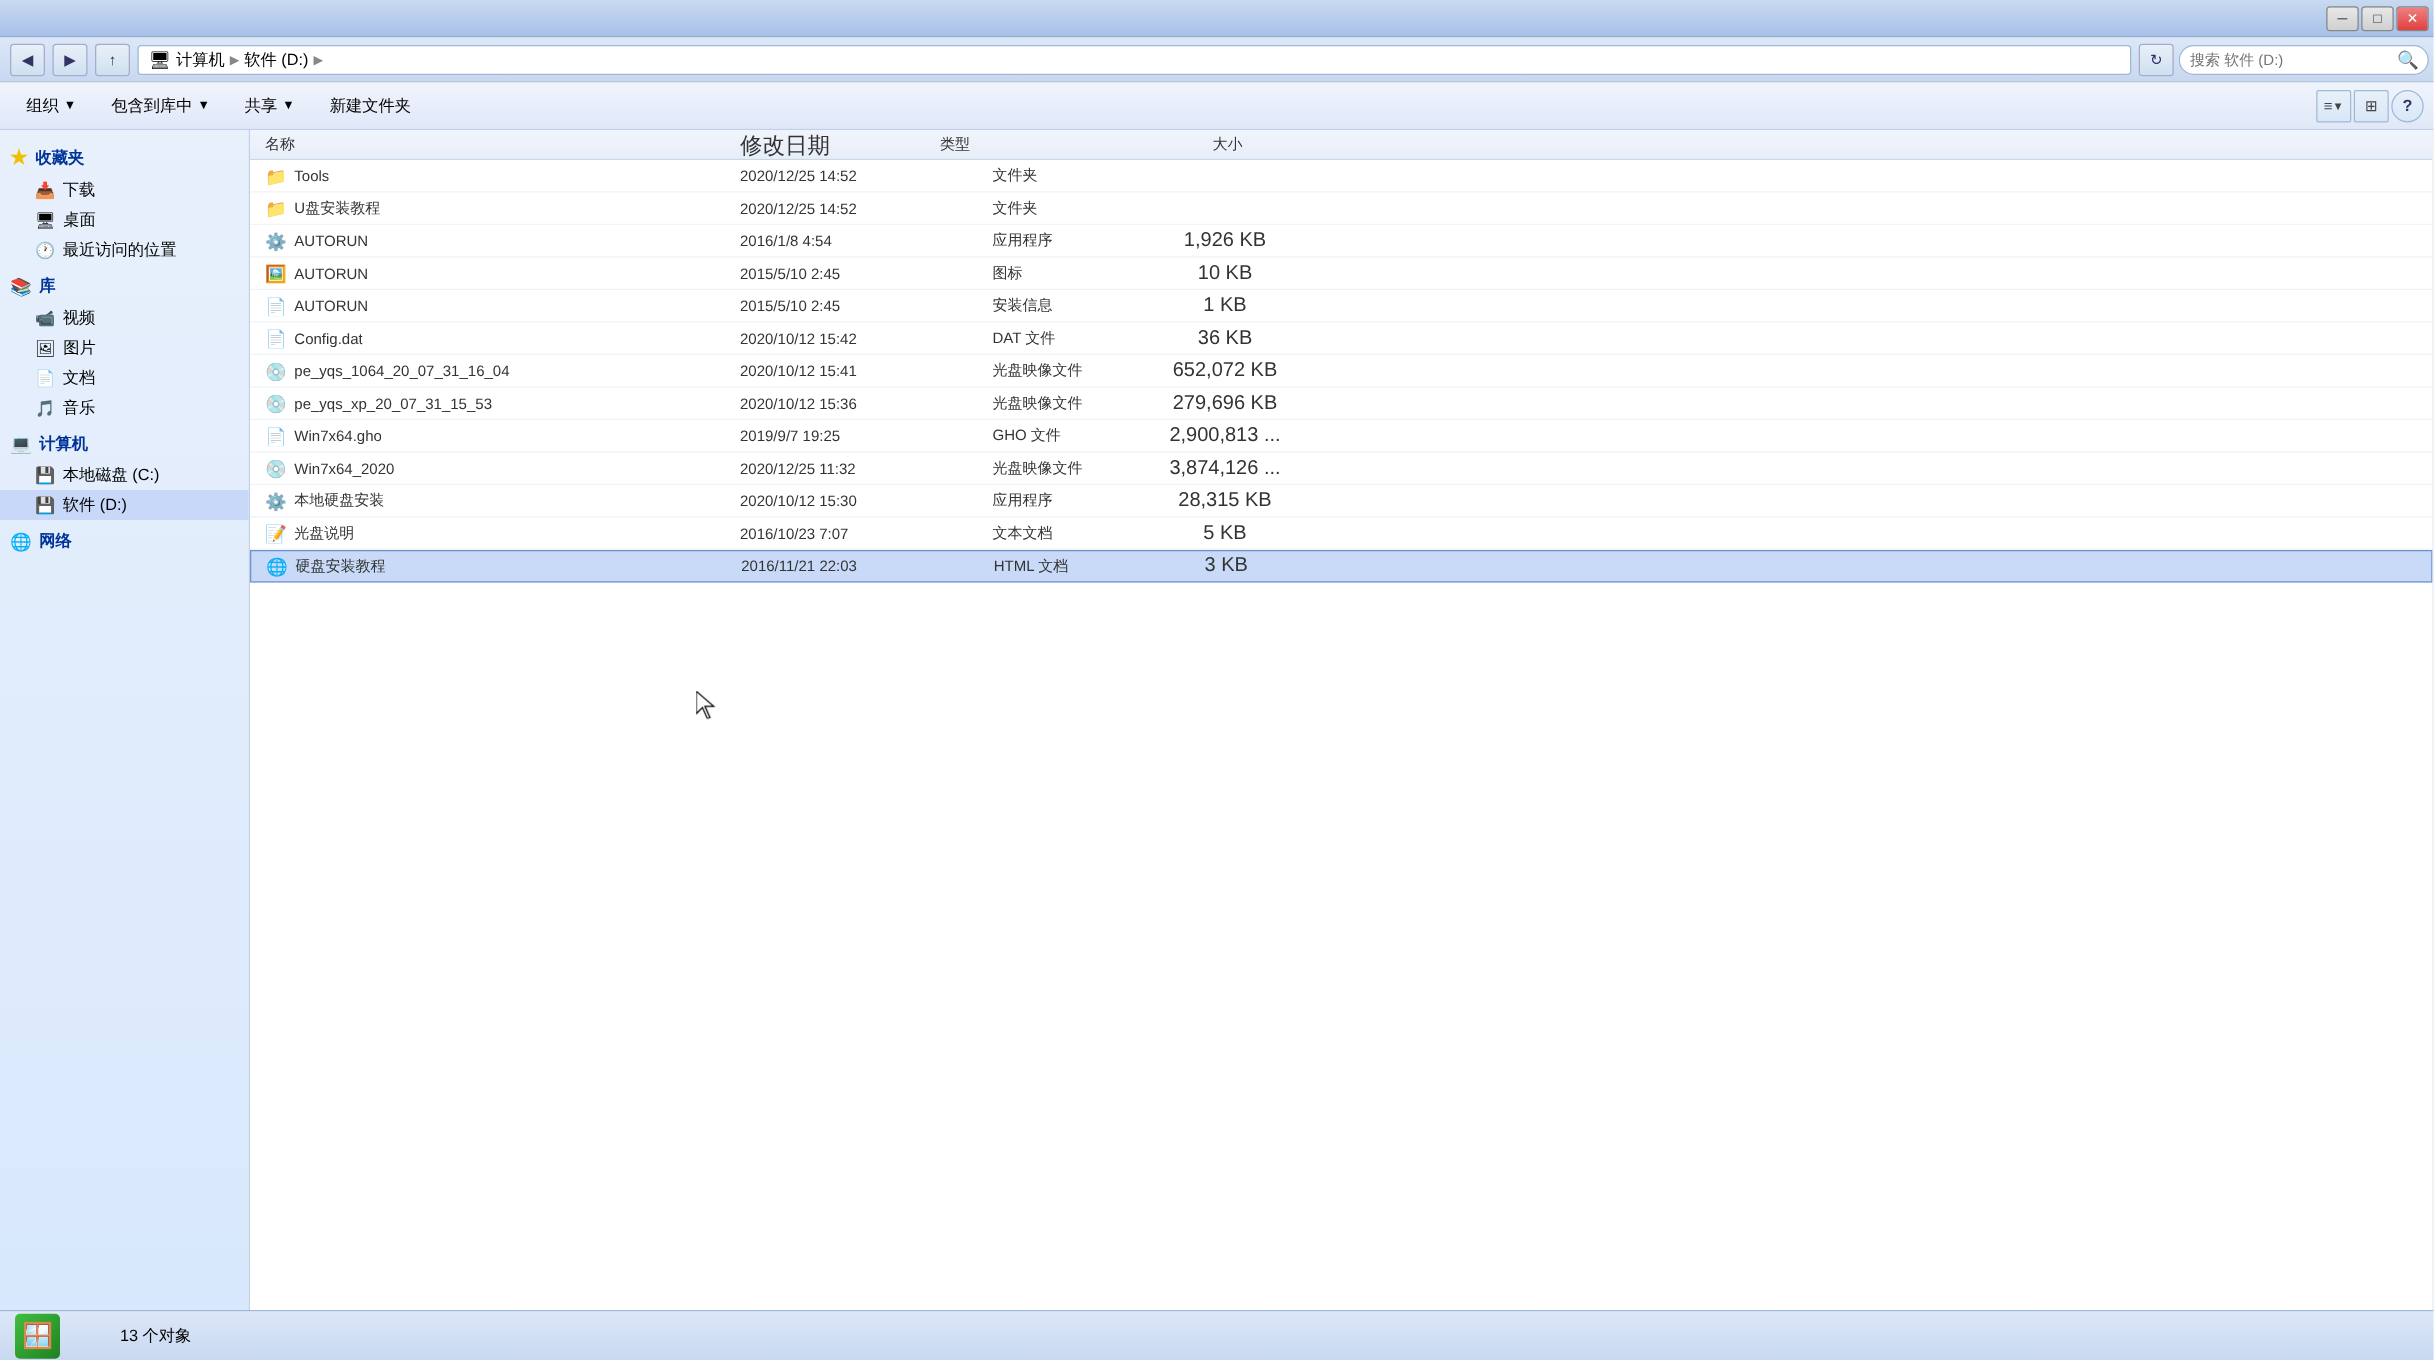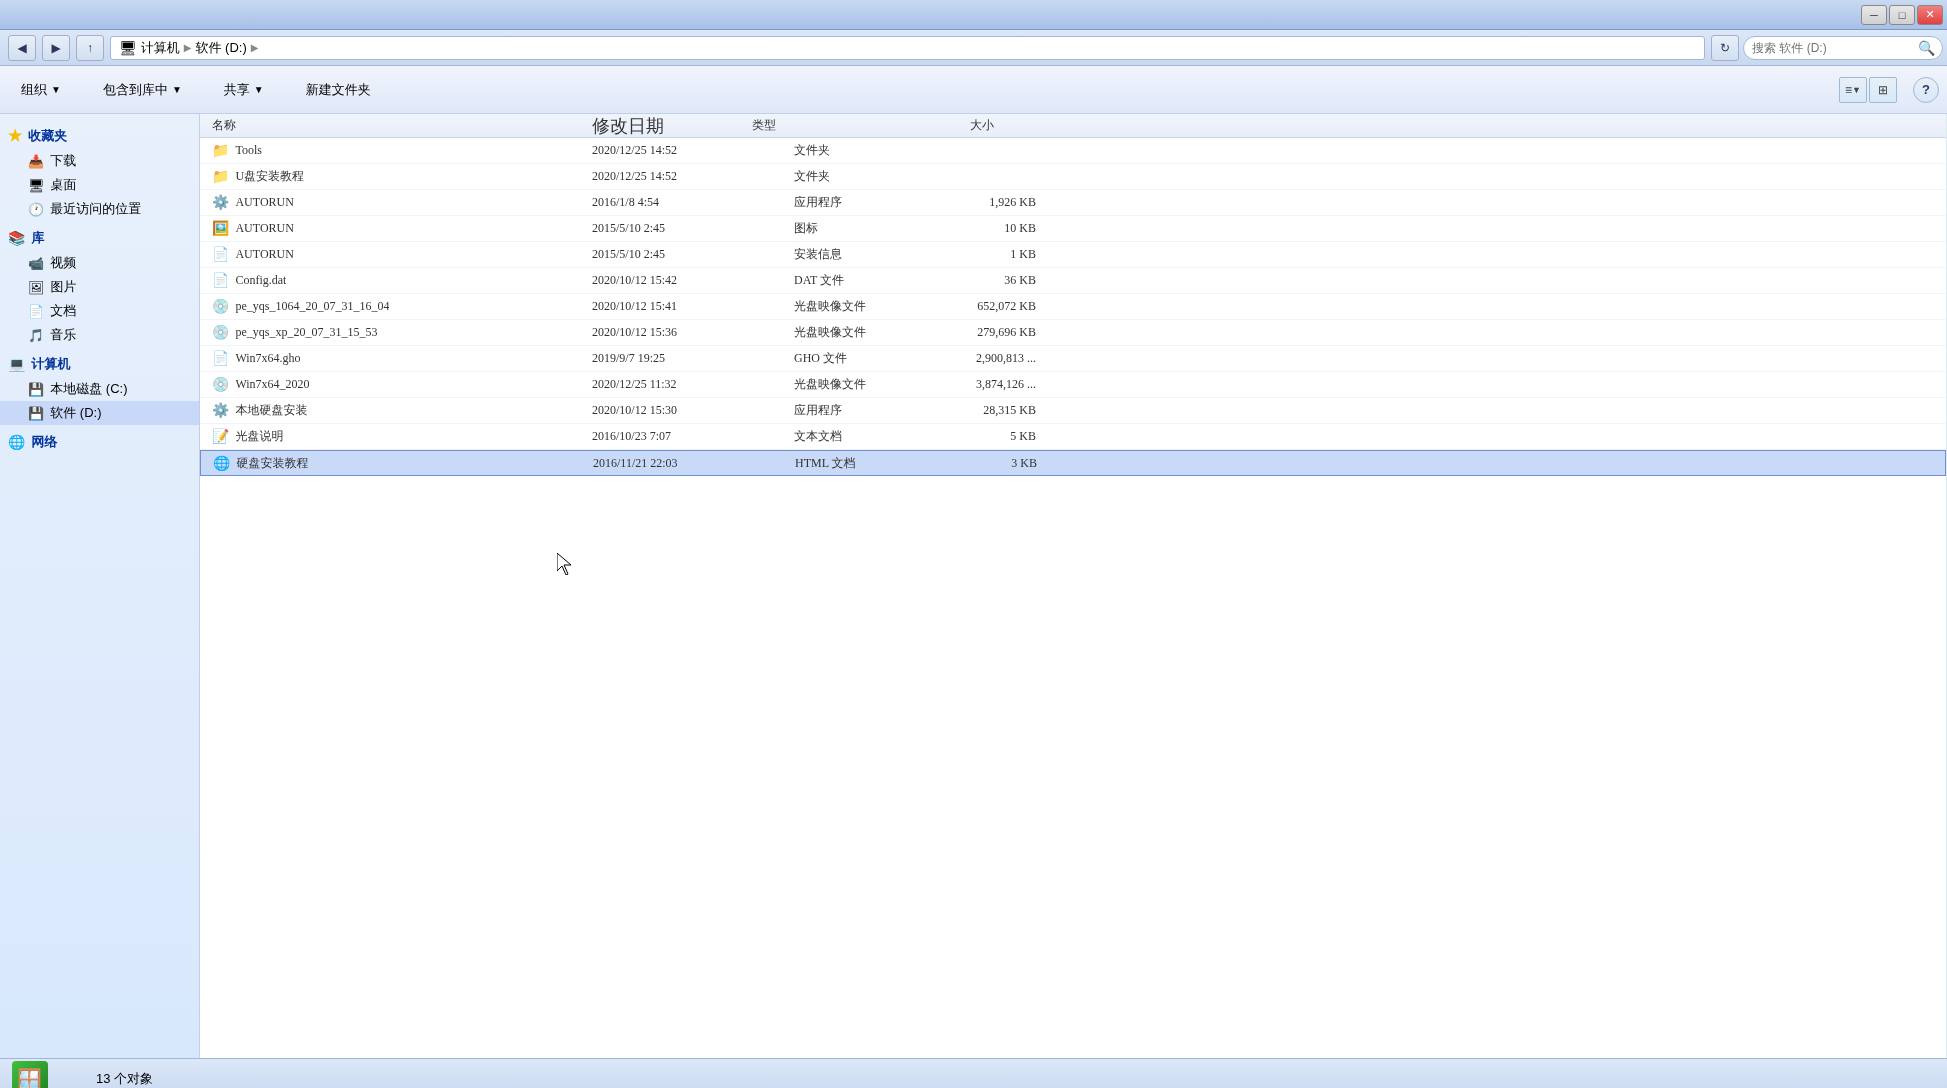--- a/index.html
+++ b/index.html
@@ -106,26 +106,26 @@
       cursor: pointer;
       display: flex;
       align-items: center;
       justify-content: center;
       color: #555;
       font-size: 14px;
     }
 
     
     .toolbar {
-      height: 48px;
+      height: 38px;
       background: linear-gradient(to bottom, #f0f4fc, #e0e8f8);
       display: flex;
       align-items: center;
       padding: 0 8px;
-      gap: 16px;
+      gap: 2px;
       border-bottom: 1px solid #c0d0e8;
     }
     .toolbar-btn {
       height: 28px;
       padding: 0 12px;
       border: 1px solid transparent;
       border-radius: 3px;
       background: transparent;
       cursor: pointer;
       display: flex;
@@ -211,21 +211,20 @@
     }
     .sidebar-item.selected { background: #c8d8f8; }
     .sidebar-item .item-icon { font-size: 13px; }
 
     
     .file-list-area {
       flex: 1;
       background: #fff;
       overflow-y: auto;
       border-right: 1px solid #e0e8f0;
-      font-family: Liberation Serif, serif;
     }
     .file-list-header {
       display: flex;
       align-items: center;
       background: linear-gradient(to bottom, #f0f4fc, #e8eef8);
       border-bottom: 1px solid #c8d8e8;
       height: 24px;
       padding: 0 8px;
       position: sticky;
       top: 0;
@@ -250,21 +249,21 @@
       align-items: center;
       gap: 6px;
       overflow: hidden;
       text-overflow: ellipsis;
       white-space: nowrap;
     }
     .file-icon { font-size: 14px; flex-shrink: 0; }
     .file-name-text { font-size: 12px; overflow: hidden; text-overflow: ellipsis; }
     .col-date-cell { width: 160px; font-size: 12px; padding: 0 4px; color: #333; }
     .col-type-cell { width: 130px; font-size: 12px; padding: 0 4px; color: #333; margin-left: 42px; }
-    .col-size-cell { width: 120px; font-size: 12px; padding: 0 4px; color: #333; text-align: right; }
+    .col-size-cell { width: 120px; font-size: 16px; padding: 0 4px; color: #333; text-align: center; }
 
     
     .statusbar {
       height: 40px;
       background: linear-gradient(to bottom, #dce8f8, #c8d8f0);
       border-top: 1px solid #a0b8d8;
       display: flex;
       align-items: center;
       padding: 0 12px;
       gap: 12px;

